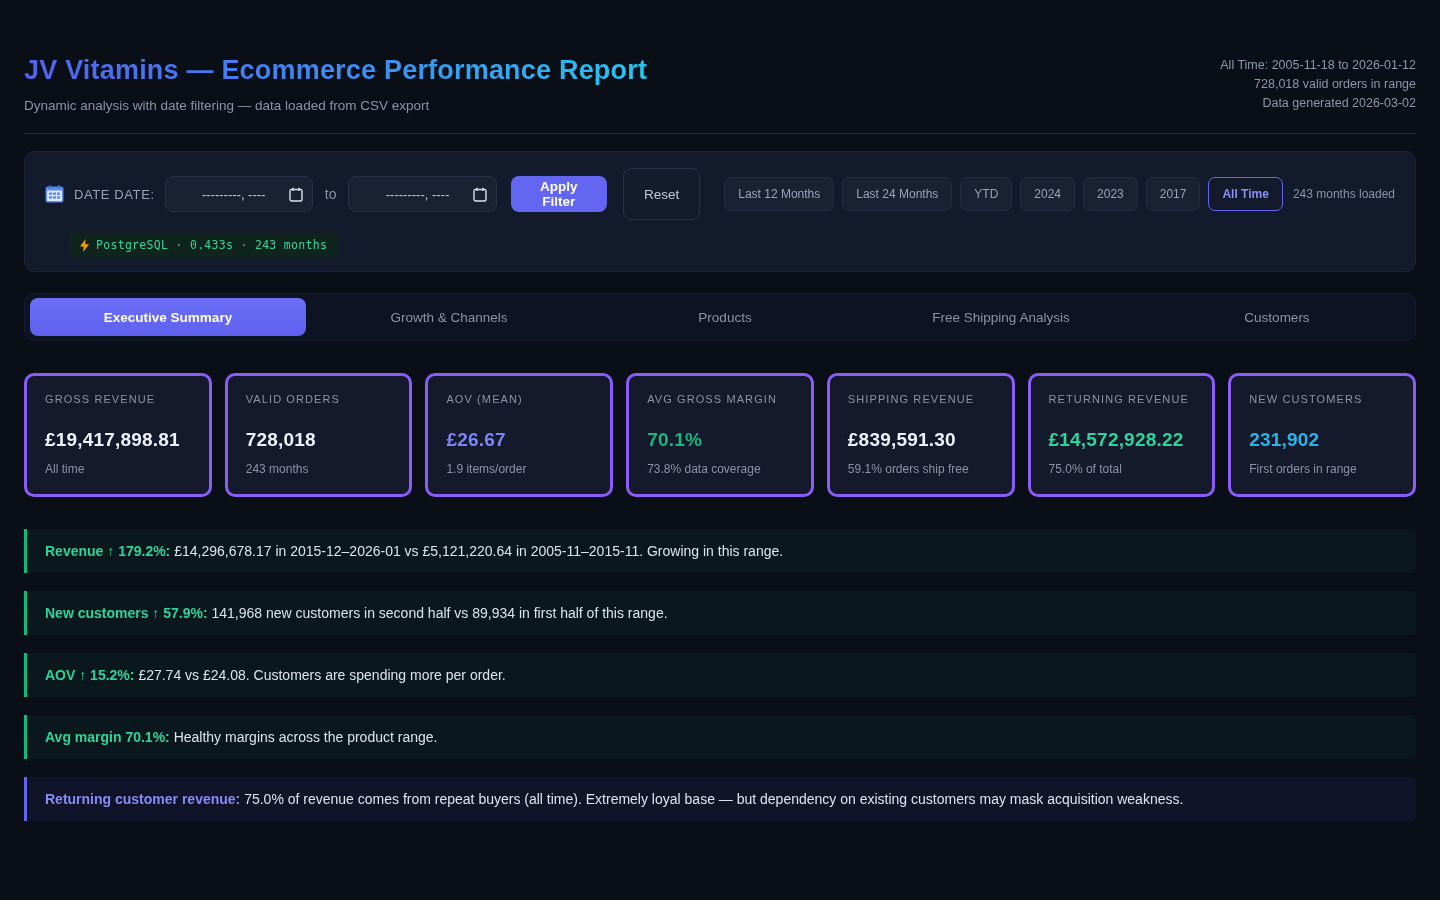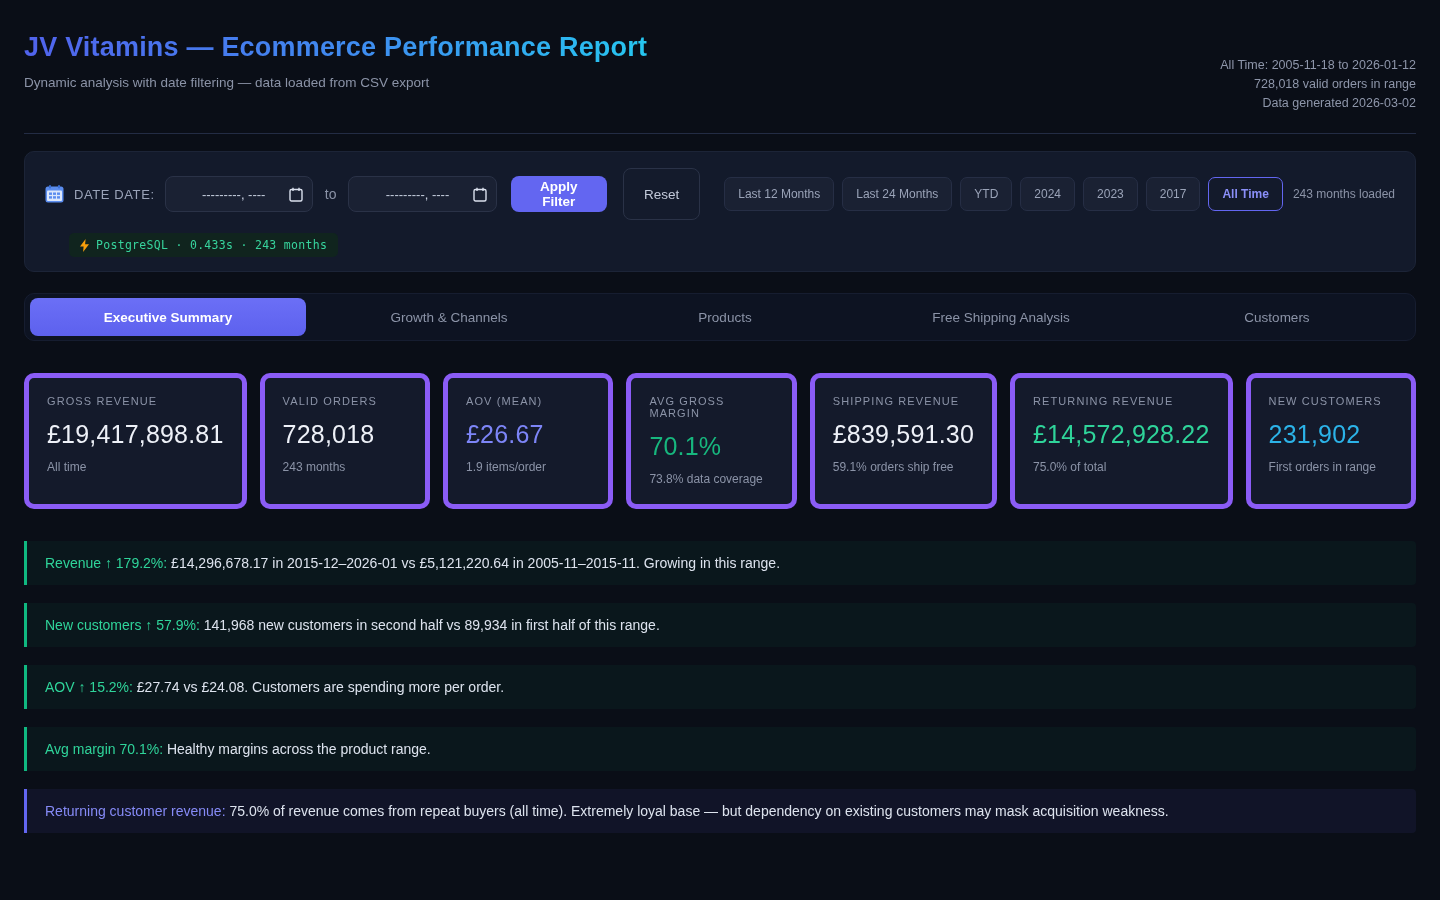--- a/index.html
+++ b/index.html
@@ -5,21 +5,21 @@
   * { margin: 0; padding: 0; box-sizing: border-box; }
   html, body { width: 1440px; height: 900px; overflow: hidden; }
   body {
     background: #0a0e17;
     font-family: "Liberation Sans", "DejaVu Sans", sans-serif;
     color: #dde3ee;
   }
   .page { padding: 0 24px; }
 
   
-  .header { display: flex; justify-content: space-between; align-items: flex-start; padding-top: 32px; }
+  .header { display: flex; justify-content: space-between; align-items: flex-end; padding-top: 32px; }
   .page-title {
     font-size: 27px; font-weight: bold; letter-spacing: 0.2px;
     background: linear-gradient(90deg, #5163ec 0%, #3e8df0 55%, #26c6f0 100%);
     -webkit-background-clip: text; background-clip: text;
     -webkit-text-fill-color: transparent; color: #3e8df0;
   }
   .page-subtitle { margin-top: 12px; font-size: 13.5px; color: #8b93a7; }
   .header-meta { text-align: right; font-size: 12.5px; color: #8e96aa; line-height: 19px; padding-top: 6px; margin-top: 18px; }
   .header-divider { border: none; border-top: 1px solid #232c44; margin-top: 20px; }
 
@@ -78,34 +78,34 @@
   .tab.active { padding: 4px 5px; }
   .tab.active .tab-pill {
     width: 100%; height: 100%; background: linear-gradient(180deg, #6b6ff6, #5d61ee);
     border-radius: 8px; display: flex; align-items: center; justify-content: center;
     color: #ffffff; font-weight: bold;
   }
 
   
   .kpi-grid { margin-top: 32px; display: grid; grid-template-columns: repeat(7, 1fr); column-gap: 13px; row-gap: 14px; }
   .kpi-card {
-    background: #141a2b; border: 5px solid #8b5cf6; border-radius: 10px; padding: 17px 18px 18px 18px;
+    background: #141a2b; border: 3px solid #8b5cf6; border-radius: 10px; padding: 17px 18px 18px 18px;
   }
   .kpi-label { font-size: 11px; color: #8b93a7; letter-spacing: 1.1px; }
-  .kpi-value { margin-top: 13px; font-size: 25px; font-weight: normal; color: #eef1f8; white-space: nowrap; letter-spacing: 0.2px; }
+  .kpi-value { margin-top: 24px; font-size: 19px; font-weight: bold; color: #eef1f8; white-space: nowrap; letter-spacing: 0.2px; }
   .kpi-sub { margin-top: 11px; font-size: 12px; color: #8b93a7; white-space: nowrap; }
 
   
   .insights { margin-top: 32px; }
   .insight {
     border-left: 3px solid #10b981; background: rgba(16, 185, 129, 0.055);
     padding: 13px 18px; margin-bottom: 18px; font-size: 14px; color: #dde3ee;
     border-radius: 0 4px 4px 0; line-height: 18px;
   }
-  .insight .insight-label { font-weight: normal; color: #2fd49a; }
+  .insight .insight-label { font-weight: bold; color: #2fd49a; }
   .insight.indigo { border-left-color: #6366f1; background: rgba(99, 102, 241, 0.08); }
   .insight.indigo .insight-label { color: #868bf7; }
 </style>
 </head>
 <body>
 
 <div class="page">
 
   <div class="header">
     <div>

